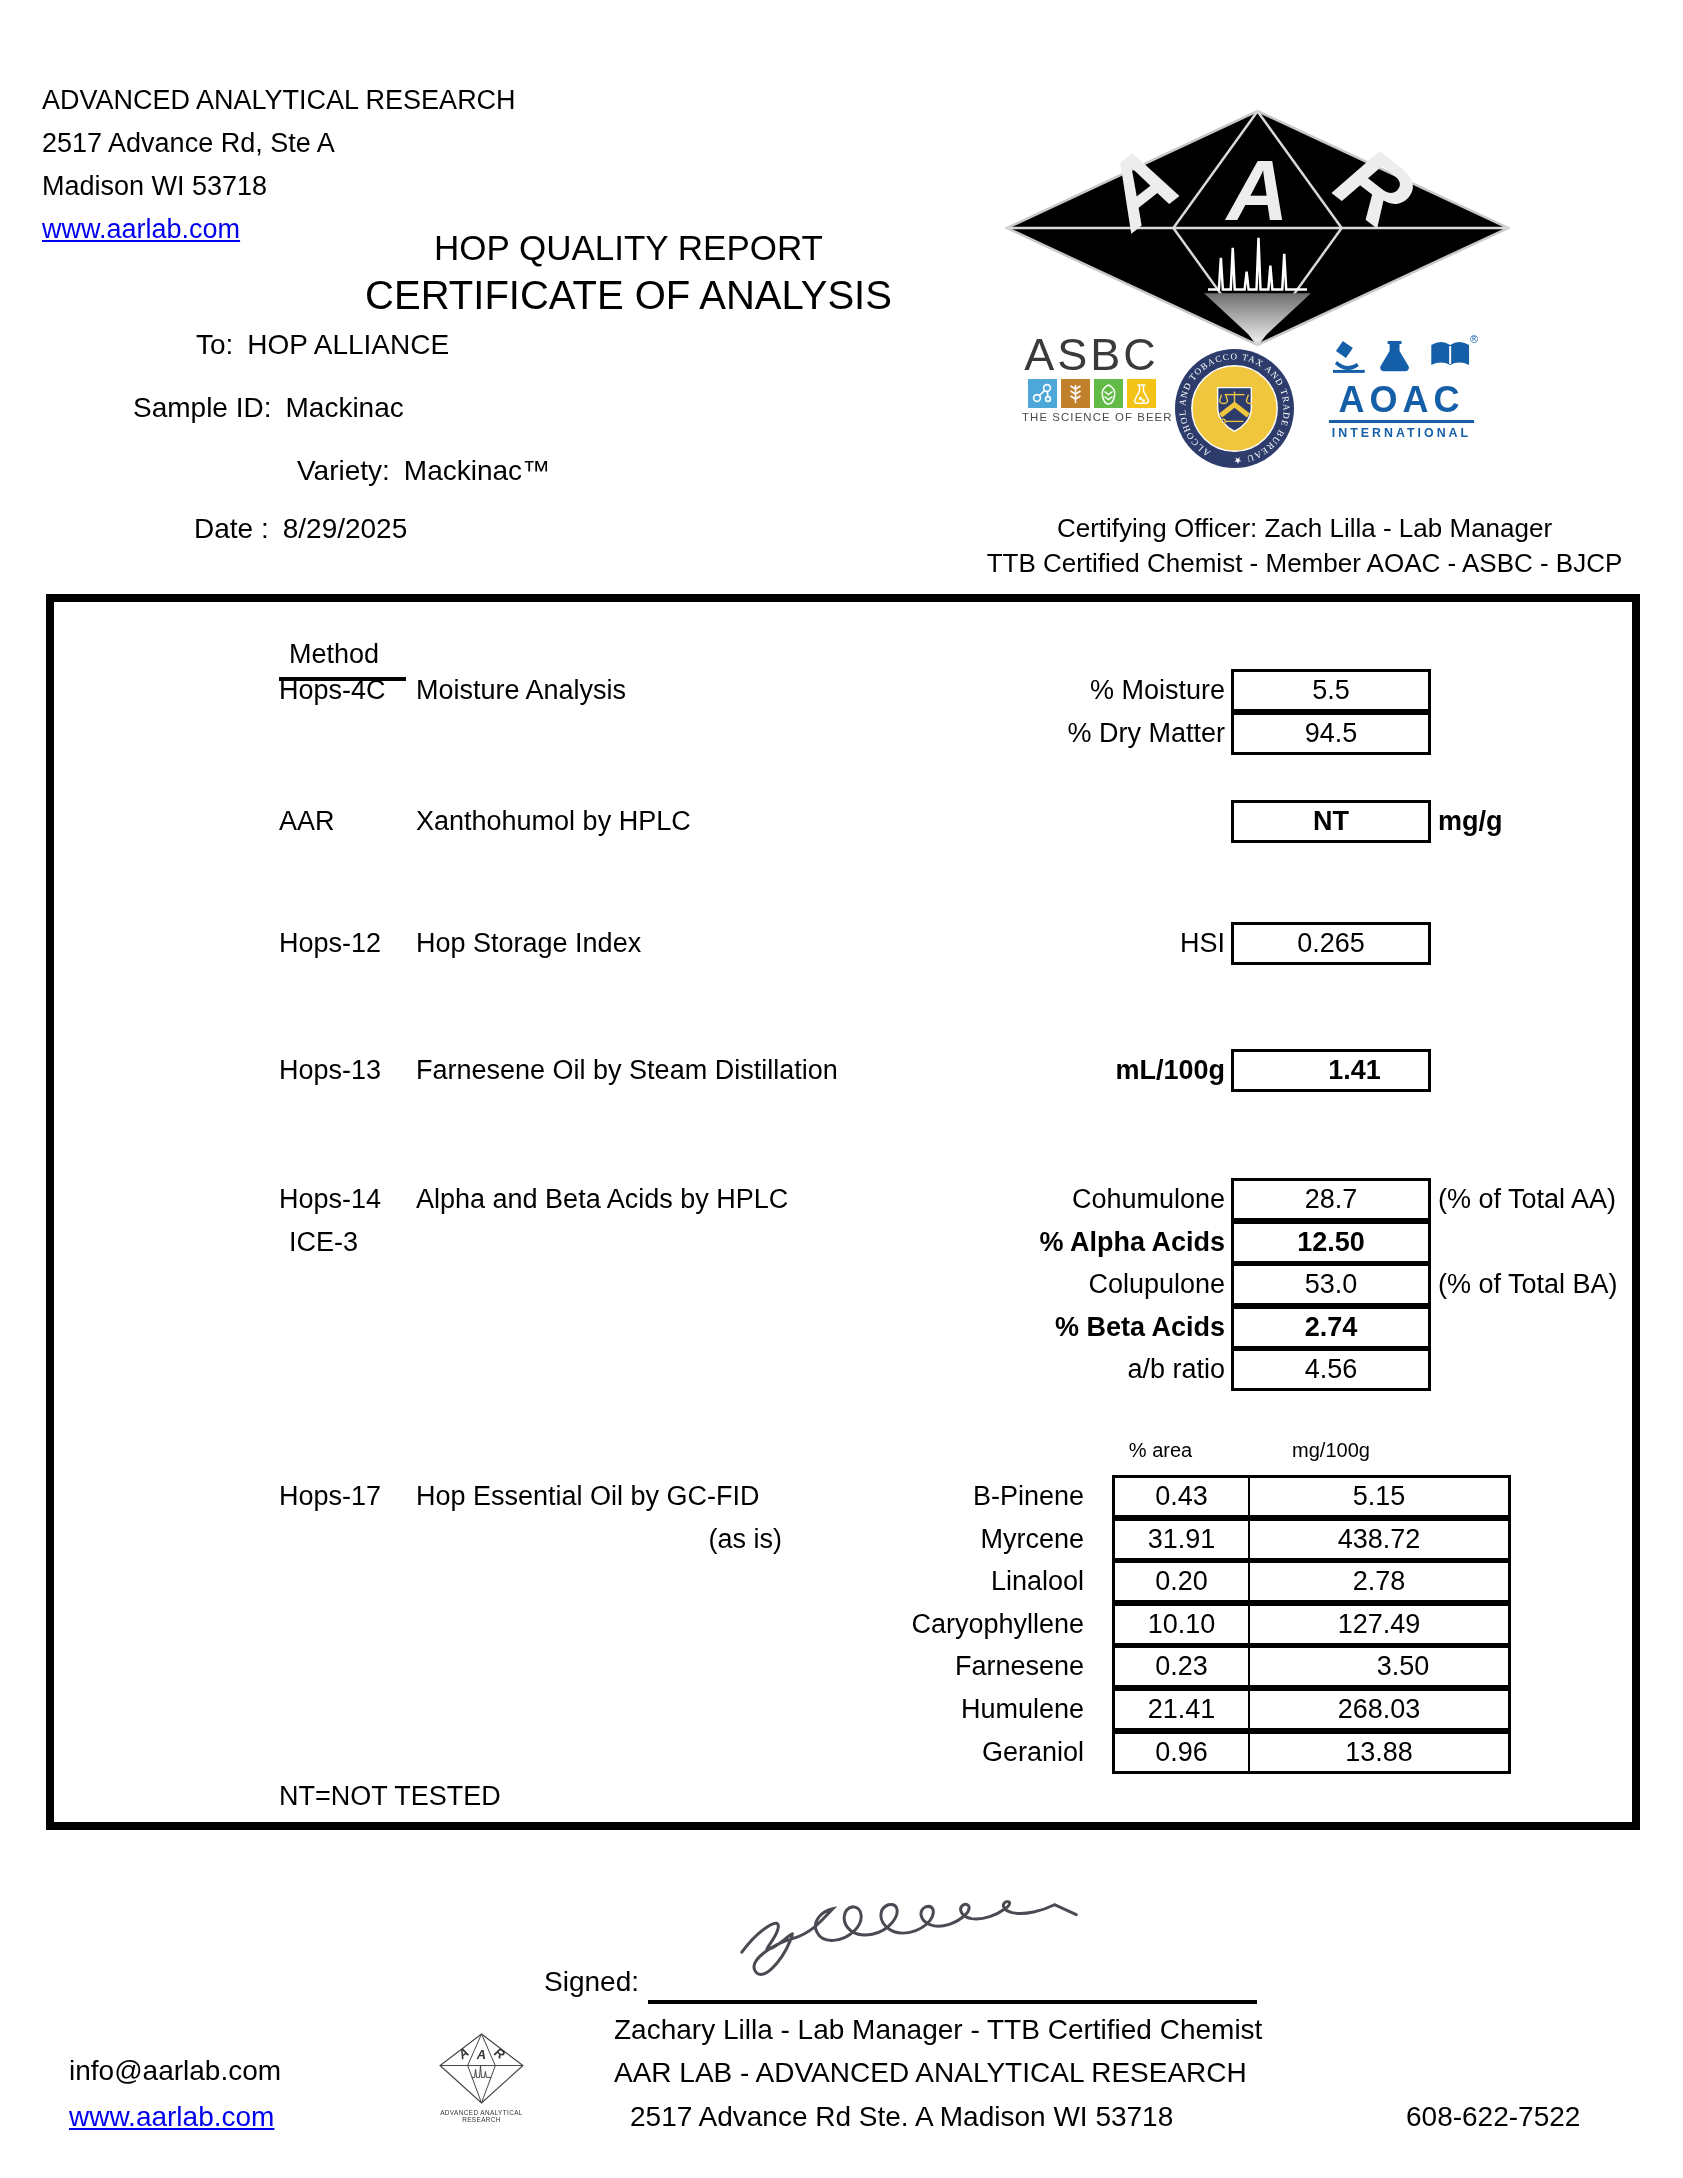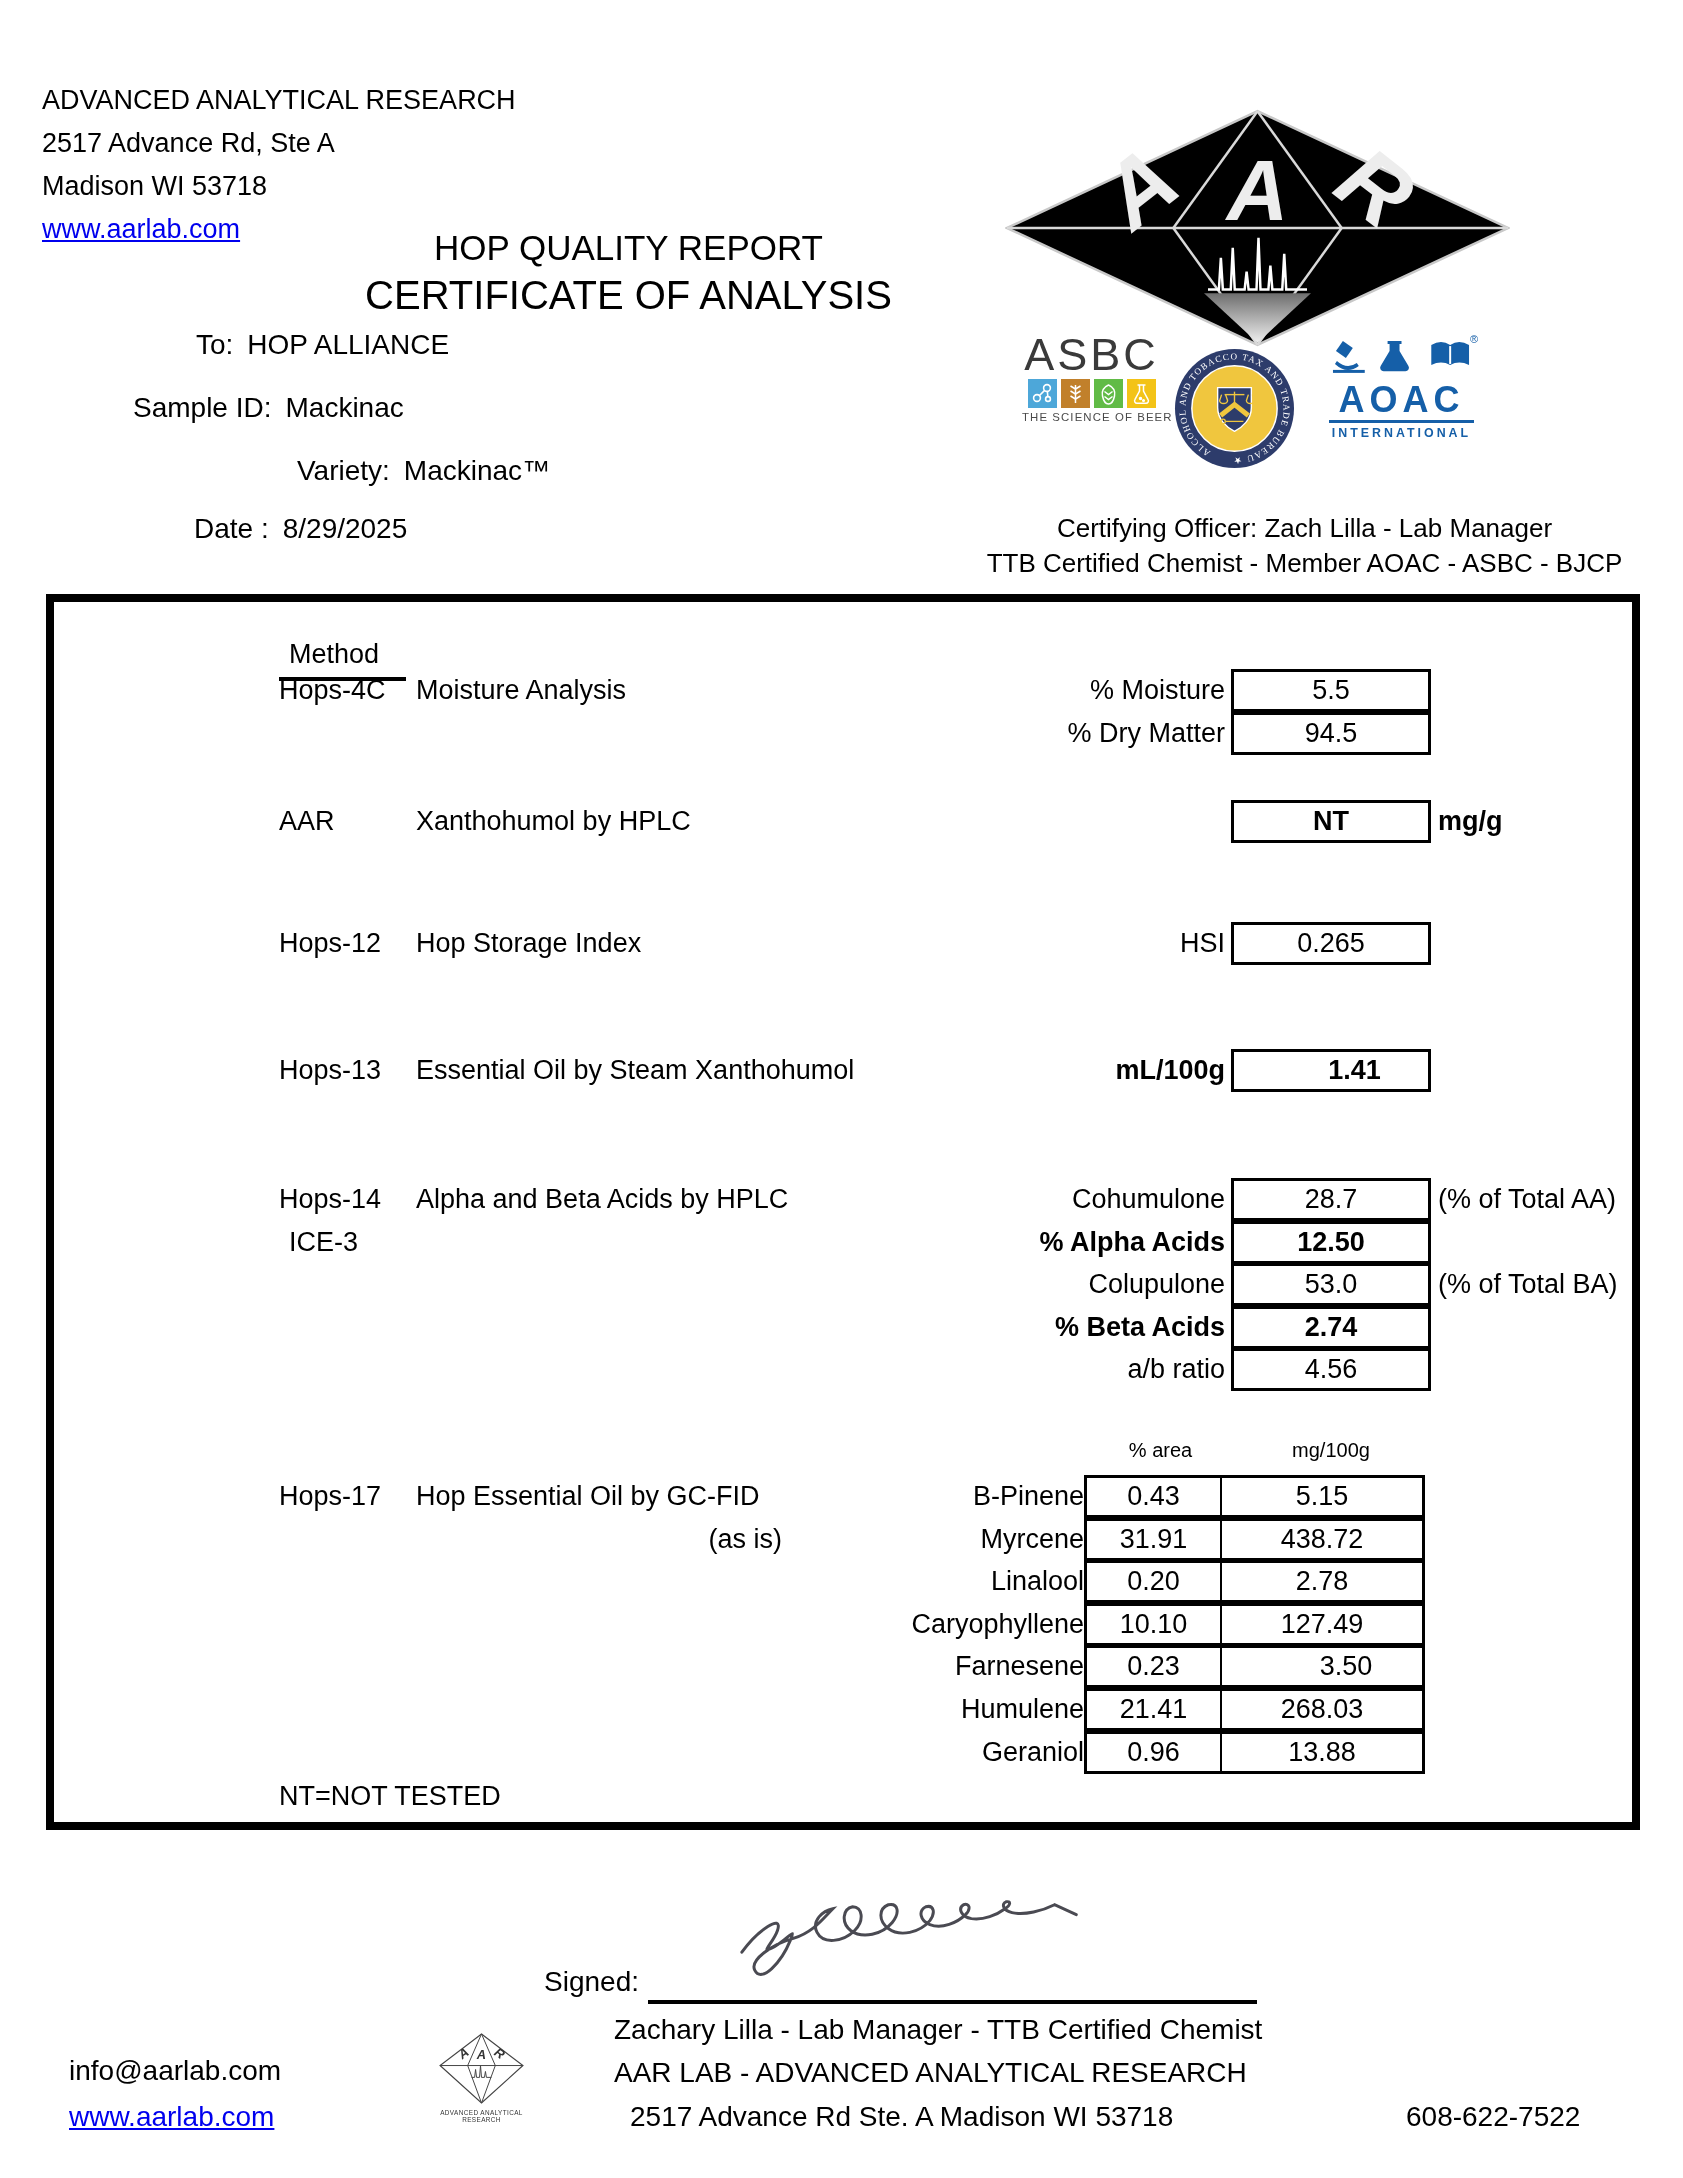--- a/index.html
+++ b/index.html
@@ -21,21 +21,21 @@
   
   .bigbox{left:46px;top:594px;width:1594px;height:1236px;border:8px solid #000;box-sizing:border-box;}
   .mcode{left:279px;font-size:27px;line-height:43px;height:43px;}
   .mdesc{left:416px;font-size:27px;line-height:43px;height:43px;}
   .lbl{left:693px;width:532px;text-align:right;font-size:27px;line-height:43px;height:43px;white-space:nowrap;}
   .vbox{left:1231px;width:200px;height:43px;border:3px solid #000;box-sizing:border-box;
         display:flex;align-items:center;justify-content:center;font-size:27px;background:#fff;}
   .note{left:1438px;font-size:27px;line-height:43px;white-space:nowrap;}
   .gc-lbl{left:594px;width:490px;text-align:right;font-size:27px;line-height:43px;height:43px;white-space:nowrap;}
   .gc-hdr{font-size:20px;line-height:36px;text-align:center;}
-  .gc-row{left:1084px;width:341px;height:43px;border:3px solid #000;box-sizing:border-box;display:flex;background:#fff;}
+  .gc-row{left:1112px;width:399px;height:43px;border:3px solid #000;box-sizing:border-box;display:flex;background:#fff;}
   .gc-cell{display:flex;align-items:center;justify-content:center;font-size:27px;}
   .gc-area{width:135px;border-right:2px solid #000;box-sizing:border-box;}
   .gc-mg{flex:1;}
   .underline-bar{background:#000;height:4px;}
   
   .asbc{left:1022px;top:333px;width:139px;text-align:center;}
   .asbc-name{font-size:45px;line-height:44px;font-weight:300;letter-spacing:3px;color:#3a3a3a;}
   .asbc-squares{display:flex;justify-content:center;gap:4px;margin-top:2px;}
   .asbc-sq{width:29px;height:29px;}
   .asbc-tag{font-size:11.4px;letter-spacing:1.1px;color:#4a4a4a;margin-top:3px;white-space:nowrap;}
@@ -199,21 +199,21 @@
   <div class="abs mdesc" style="top:800px;">Xanthohumol by HPLC</div>
   <div class="abs vbox b" style="top:800px;">NT</div>
   <div class="abs note b" style="top:800px;">mg/g</div>
 
   <div class="abs mcode" style="top:922px;">Hops-12</div>
   <div class="abs mdesc" style="top:922px;">Hop Storage Index</div>
   <div class="abs lbl" style="top:922px;">HSI</div>
   <div class="abs vbox" style="top:922px;">0.265</div>
 
   <div class="abs mcode" style="top:1049px;">Hops-13</div>
-  <div class="abs mdesc" style="top:1049px;">Essential Oil by Steam Xanthohumol</div>
+  <div class="abs mdesc" style="top:1049px;">Farnesene Oil by Steam Distillation</div>
   <div class="abs lbl b" style="top:1049px;">mL/100g</div>
   <div class="abs vbox b" style="top:1049px;padding-left:47px;">1.41</div>
 
   <div class="abs mcode" style="top:1178px;">Hops-14</div>
   <div class="abs mdesc" style="top:1178px;">Alpha and Beta Acids by HPLC</div>
   <div class="abs mcode" style="top:1221px;left:289px;">ICE-3</div>
 
   <div class="abs lbl" style="top:1178px;">Cohumulone</div>
   <div class="abs vbox" style="top:1178px;">28.7</div>
   <div class="abs note" style="top:1178px;">(% of Total AA)</div>

